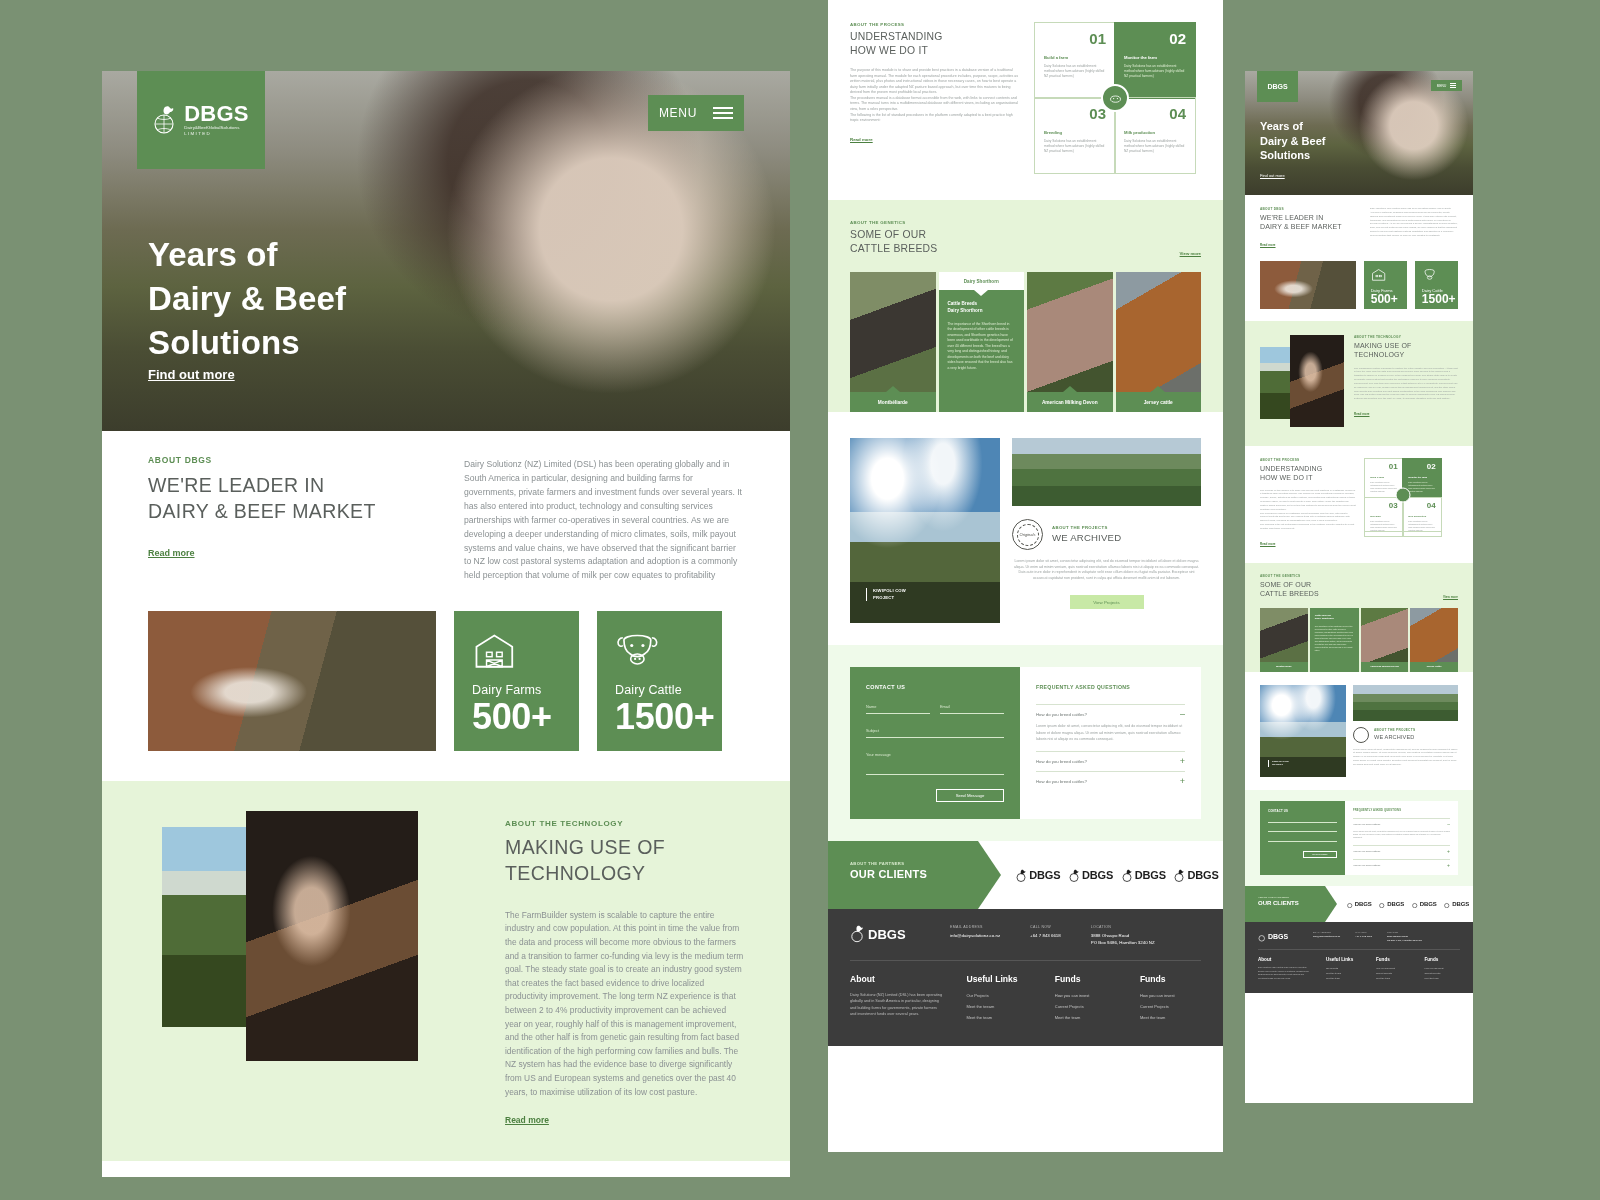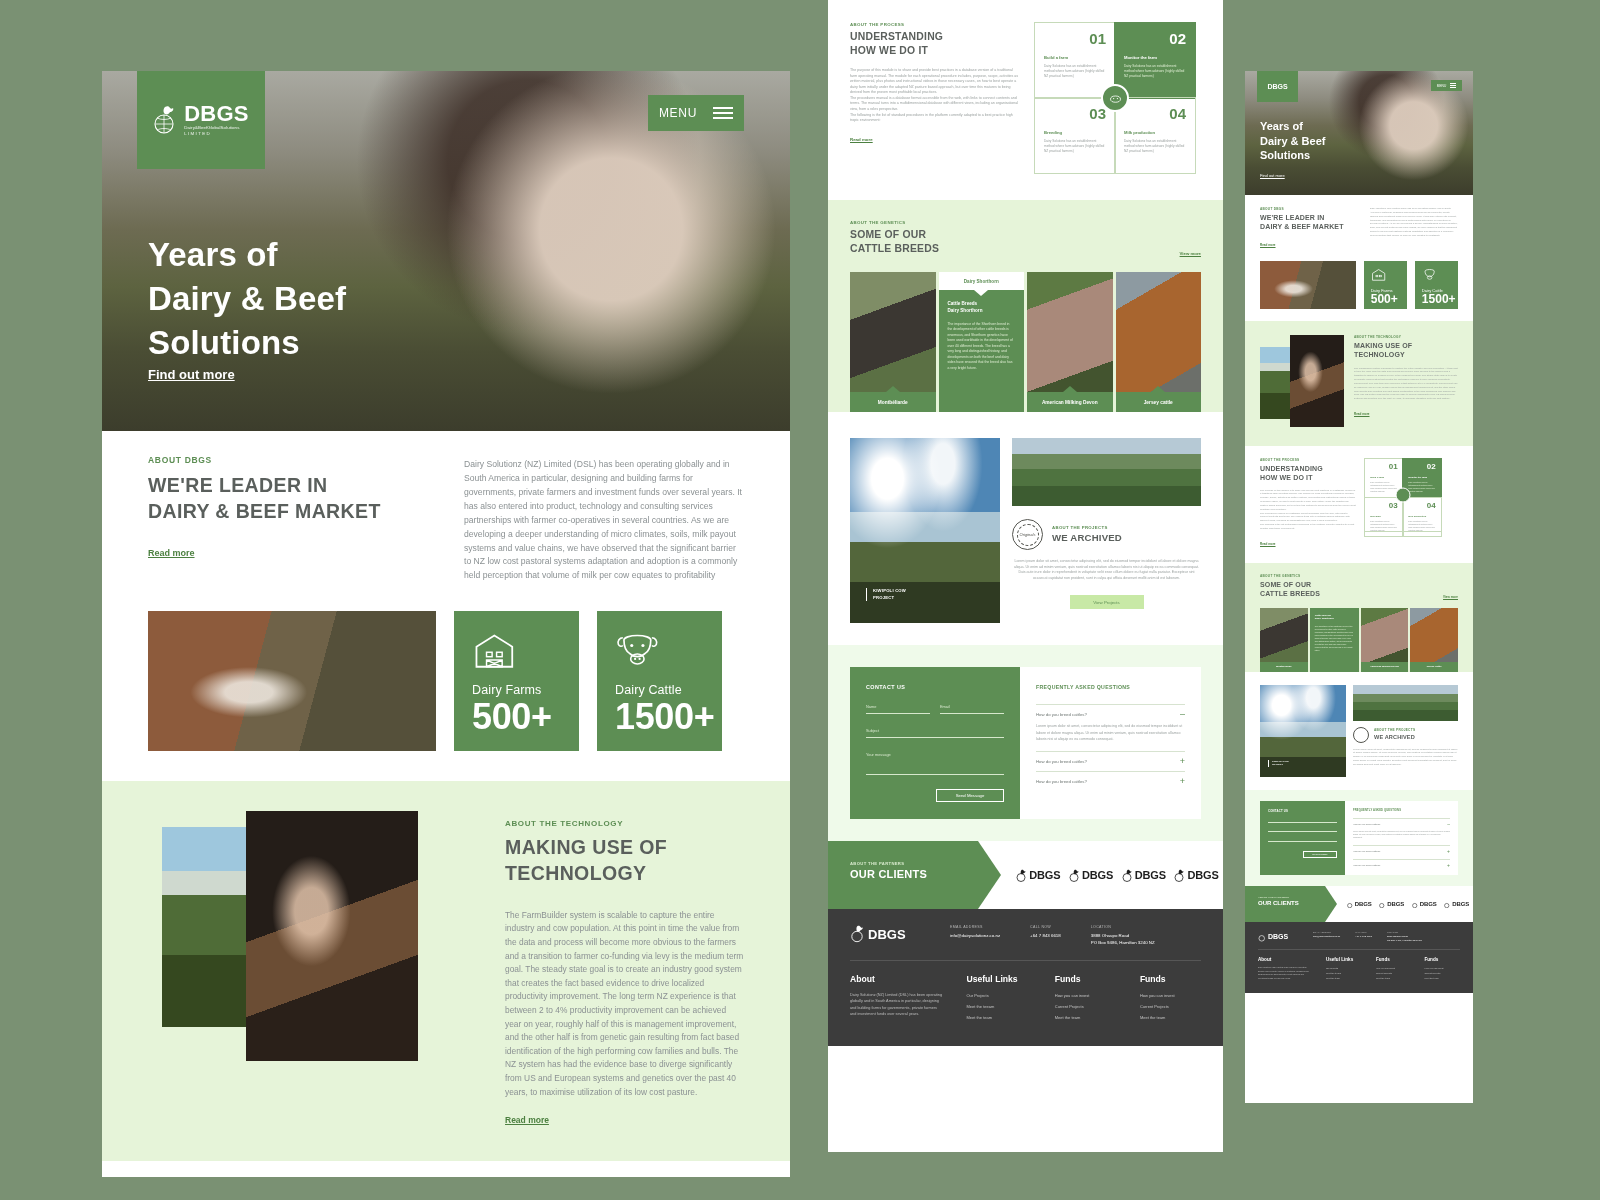--- a/index.html
+++ b/index.html
@@ -6,21 +6,21 @@
   html,body { width:1600px; height:1200px; overflow:hidden; }
   body {
     background:#7a9173;
     font-family:"Liberation Sans", sans-serif;
     -webkit-font-smoothing:antialiased;
   }
   .stage { position:relative; width:1600px; height:1200px; }
 
   
   .eyebrow { color:#5d8e54; font-weight:bold; letter-spacing:.08em; text-transform:uppercase; }
-  .h2 { color:#5a5f5c; font-weight:bold; letter-spacing:.02em; line-height:1.32; }
+  .h2 { color:#5a5f5c; font-weight:normal; letter-spacing:.02em; line-height:1.32; }
   .body-txt { color:#8b9193; line-height:1.62; }
   .readmore { color:#4c8040; font-weight:bold; text-decoration:underline; display:inline-block; }
   .green { background:#5d8e54; }
   .photo { background-size:cover; background-position:center; position:relative; overflow:hidden; }
 
   
   .ph-hero{
     background:
       radial-gradient(circle at 74% 44%, rgba(222,205,190,.95) 0 13%, rgba(180,158,140,.0) 30%),
       radial-gradient(circle at 62% 25%, rgba(60,45,38,.85) 0 16%, rgba(60,45,38,0) 34%),

